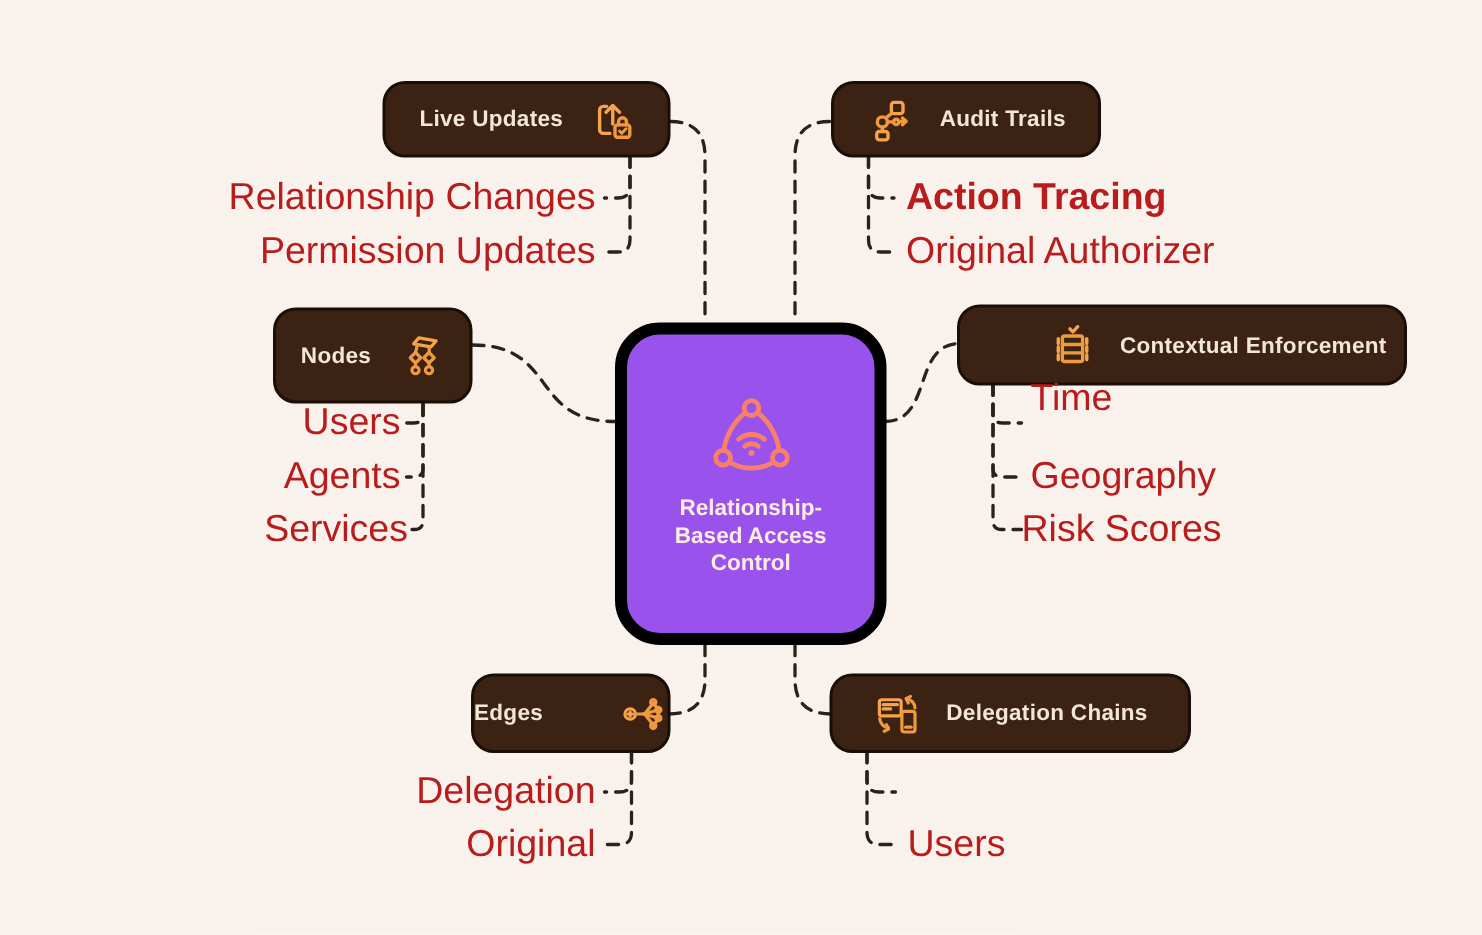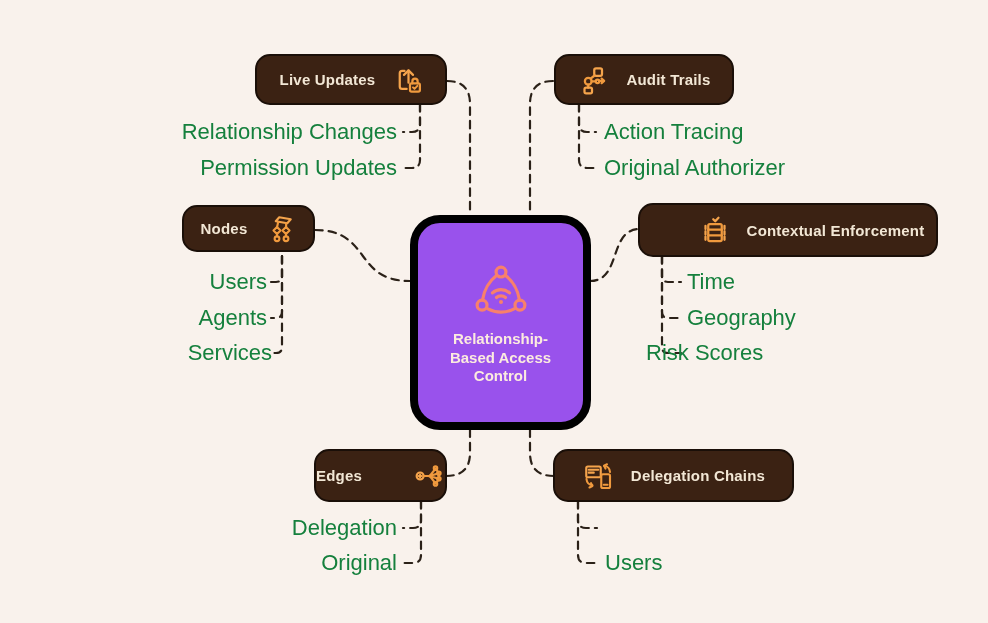--- a/index.html
+++ b/index.html
@@ -15,51 +15,51 @@
     position:absolute; box-sizing:border-box;
     display:flex; align-items:center; justify-content:center; gap:17px;
     background:#3b2213; border:2px solid #1a0f08; border-radius:15px;
     color:#f2e7d5; font-size:15px; font-weight:600; letter-spacing:.2px;
     white-space:nowrap; cursor:pointer;
   }
   .pill svg { display:block; flex:0 0 auto; }
 
   .leaf {
     position:absolute; transform:translateY(-50%);
-    color:#15803d; font-size:22px; white-space:nowrap; cursor:pointer;
+    color:#b91c1c; font-size:25px; white-space:nowrap; cursor:pointer;
   }
 
   .center-node {
     position:absolute; left:410px; top:215px; width:181px; height:215px;
     box-sizing:border-box; background:#9952ec; border:8px solid #000000;
     border-radius:30px; display:flex; flex-direction:column;
     align-items:center; justify-content:center; cursor:pointer;
   }
   .center-label {
     margin-top:7px; color:#fcebdf; font-size:15px; font-weight:600;
     line-height:1.25; text-align:center; white-space:pre-line;
   }
 
   #pill-live    { left:255px; top:54px;  width:192px; height:51px; }
   #pill-audit   { left:554px; top:54px;  width:180px; height:51px; }
-  #pill-nodes   { left:182px; top:205px; width:133px; height:47px; }
+  #pill-nodes   { left:182px; top:205px; width:133px; height:64px; }
   #pill-context { left:638px; top:203px; width:300px; height:54px;padding-left:48px; }
   #pill-edges   { left:314px; top:449px; width:133px; height:53px;justify-content:space-between; }
   #pill-deleg   { left:553px; top:449px; width:241px; height:53px; }
 
   #leaf-rel-changes { right:591px; top:132px; }
   #leaf-perm-updates{ right:591px; top:168px; }
-  #leaf-action      { left:604px;  top:132px; }
+  #leaf-action      { left:604px;  top:132px;font-weight:bold; }
   #leaf-authorizer  { left:604px;  top:168px; }
   #leaf-users       { right:721px; top:282px; }
   #leaf-agents      { right:721px; top:318px; }
   #leaf-services    { right:716px; top:353px;text-align:right; }
-  #leaf-time        { left:687px;  top:282px; }
+  #leaf-time        { left:687px;  top:266px; }
   #leaf-geography   { left:687px;  top:318px; }
-  #leaf-risk        { left:646px;  top:353px; }
+  #leaf-risk        { left:681px;  top:353px; }
   #leaf-delegation  { right:591px; top:528px; }
   #leaf-ownership   { right:591px; top:563px; }
   #leaf-multi-agents{ left:605px;  top:528px; }
   #leaf-users2      { left:605px;  top:563px; }
 
   .ic { fill:none; stroke-linecap:round; stroke-linejoin:round; }
 </style>
 </head>
 <body>
 

